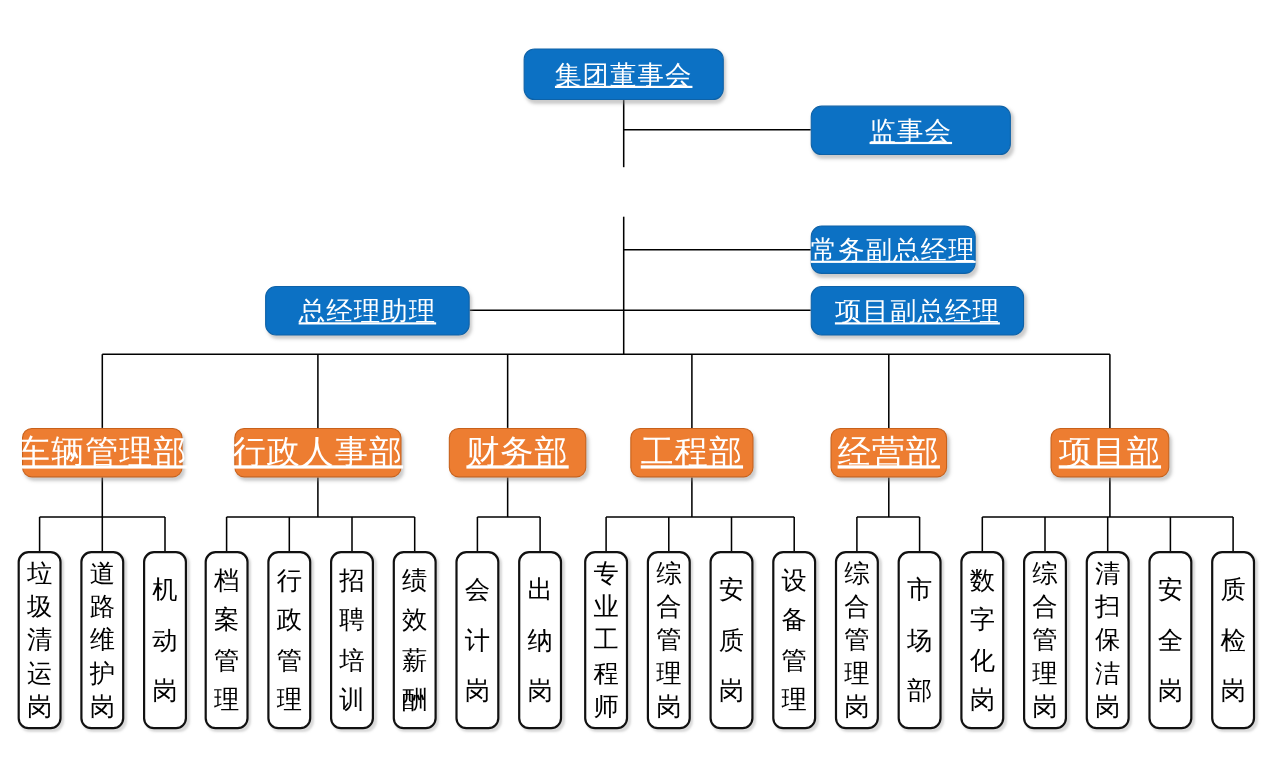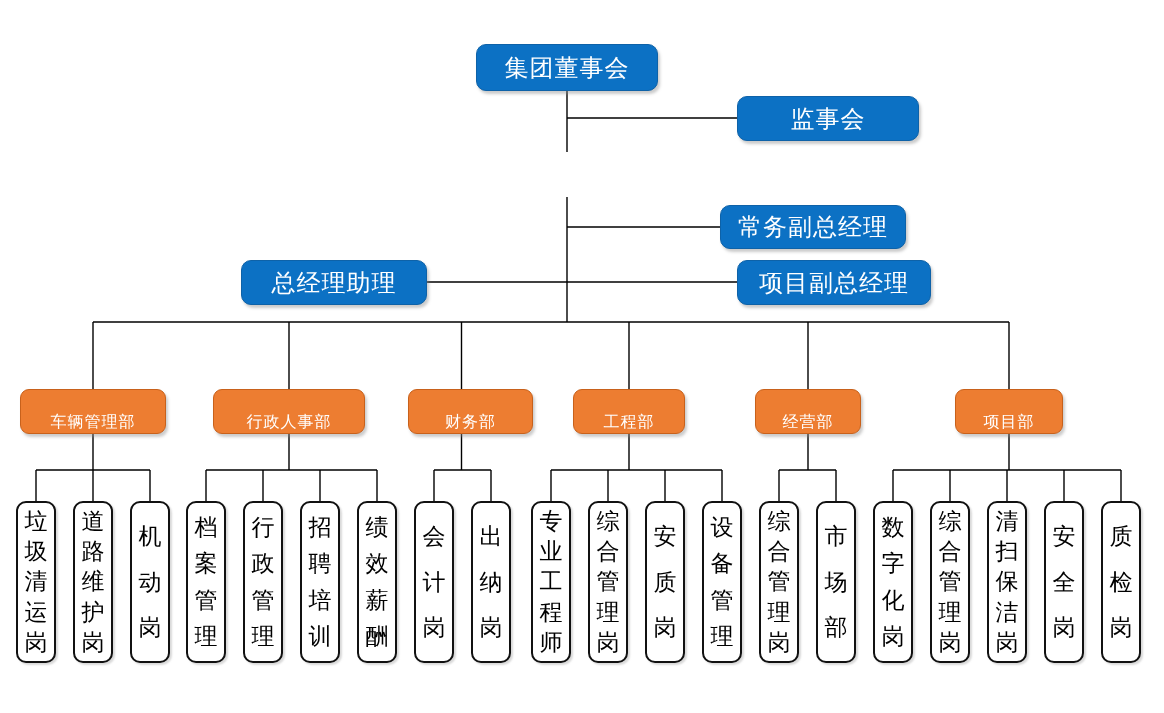--- a/index.html
+++ b/index.html
@@ -13,32 +13,32 @@
   #lines{position:absolute;left:0;top:0;}
   .node{
     position:absolute;
     display:flex;align-items:center;justify-content:center;
     color:#ffffff;
     border-radius:10px;
     letter-spacing:1px;
     box-shadow:2px 3px 3px rgba(140,140,140,.45);
     box-sizing:border-box;
     white-space:nowrap;
+    text-decoration:underline;
   }
   .blue{
     background:#0C71C4;
     border:1.6px solid #0E62A8;
     font-size:24px;
   }
   .orange{
     background:#ED7D31;
     border:1.8px solid #C8611B;
     border-radius:9px;
-    font-size:16px;
-    align-items:flex-end;
+    font-size:30px;
   }
   .leaf{
     position:absolute;
     width:40px;height:162px;top:501px;
     background:#ffffff;
     border:2px solid #111111;
     border-radius:10px;
     box-sizing:border-box;
     display:flex;flex-direction:column;
     align-items:center;justify-content:space-evenly;
@@ -114,21 +114,21 @@
 
   <div class="node blue" style="left:476px;top:44px;width:182px;height:47px">
     <span>集团董事会</span>
   </div>
 
   <div class="node blue" style="left:737px;top:96px;width:182px;height:45px">
     <span>监事会</span>
   </div>
 
 
-  <div class="node blue" style="left:720px;top:205px;width:186px;height:44px">
+  <div class="node blue" style="left:737px;top:205px;width:150px;height:44px">
     <span>常务副总经理</span>
   </div>
 
   <div class="node blue" style="left:241px;top:260px;width:186px;height:45px">
     <span>总经理助理</span>
   </div>
 
   <div class="node blue" style="left:737px;top:260px;width:194px;height:45px">
     <span>项目副总经理</span>
   </div>

